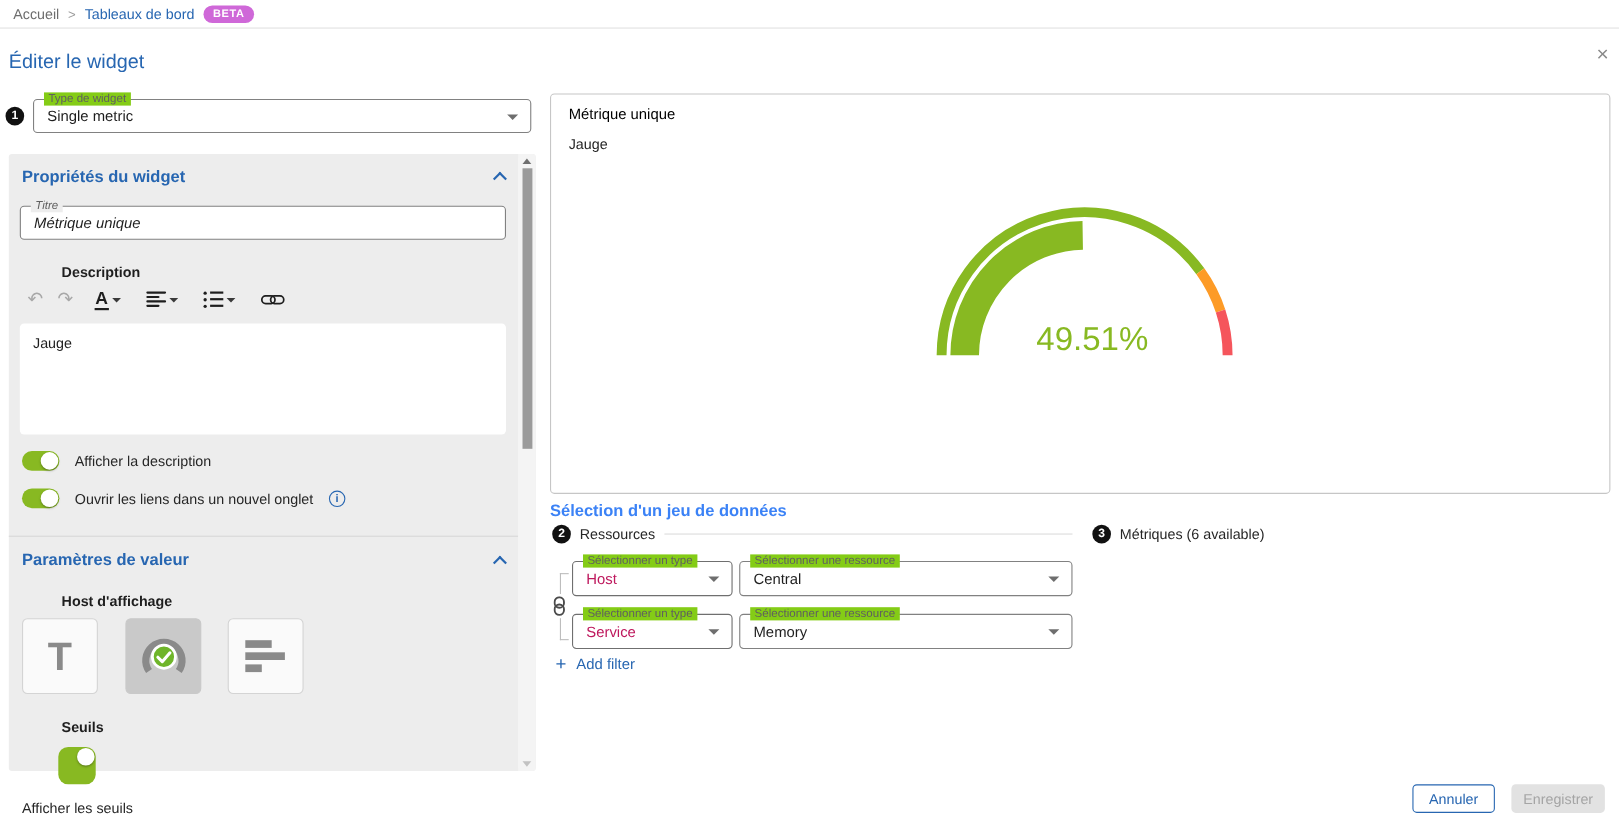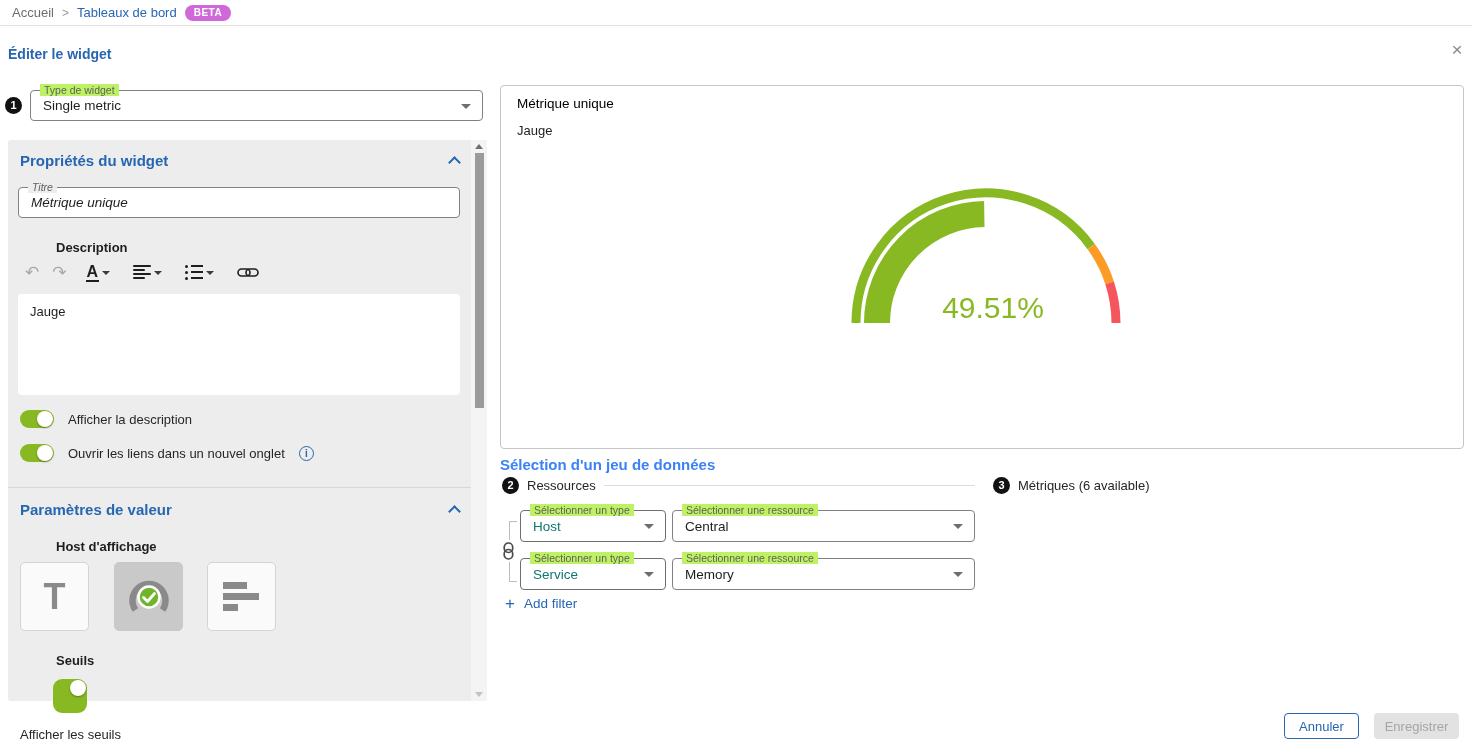--- a/index.html
+++ b/index.html
@@ -7,28 +7,28 @@
   #app { position:relative; width:1472px; height:743px; background:#fff; overflow:hidden; }
 
   
   #topbar { position:absolute; left:0; top:0; width:1472px; height:26px; border-bottom:1px solid #e2e2e2; display:flex; align-items:center; padding-left:12px; gap:8px; }
   .crumb-home { font-size:13px; color:#6d6d6d; cursor:pointer; }
   .crumb-sep { font-size:12px; color:#9a9a9a; }
   .crumb-cur { font-size:13px; color:#2766b1; cursor:pointer; }
   .beta-chip { background:#cf68d8; color:#fff; font-size:10px; font-weight:bold; letter-spacing:.5px; border-radius:9px; padding:3px 9px; line-height:1; }
 
   
-  #dlg-title { position:absolute; left:8px; top:46px; font-size:14px; font-weight:bold; color:#2766b1; }
+  #dlg-title { position:absolute; left:8px; top:46px; font-size:18px; font-weight:normal; color:#2766b1; }
   #close-btn { position:absolute; left:1447px; top:40px; width:20px; height:20px; color:#8a8a8a; font-size:19px; line-height:20px; text-align:center; cursor:pointer; }
 
   
   .mfield { position:absolute; background:#fff; border:1px solid #818181; border-radius:4px; display:flex; align-items:center; padding:0 12px; }
-  .mfield .flabel { position:absolute; top:-7px; left:9px; font-size:10.5px; color:#5f5f5f; background:#bef264; padding:0 4px; line-height:12px; white-space:nowrap; }
+  .mfield .flabel { position:absolute; top:-7px; left:9px; font-size:10.5px; color:#5f5f5f; background:#84cc16; padding:0 4px; line-height:12px; white-space:nowrap; }
   .mfield .fvalue { font-size:13.5px; color:#1e1e1e; white-space:nowrap; overflow:hidden; }
-  .mfield .fvalue.dim { color:#0f766e; }
+  .mfield .fvalue.dim { color:#be185d; }
   .mfield .caret { position:absolute; right:11px; top:50%; margin-top:-2px; width:0; height:0; border-left:5px solid transparent; border-right:5px solid transparent; border-top:5px solid #6e6e6e; }
   .gray-label .flabel { background:#ededed; }
 
   .step-badge { width:17px; height:17px; border-radius:50%; background:#111; color:#fff; font-size:11px; font-weight:bold; text-align:center; line-height:17px; flex:0 0 17px; }
 
   
   #left-panel { position:absolute; left:8px; top:140px; width:479px; height:561px; background:#ededed; border-radius:3px; }
   .section-head { position:absolute; left:12px; right:28px; display:flex; justify-content:space-between; align-items:center; }
   .section-title { font-size:15px; font-weight:bold; color:#2766b1; }
   .chev-up { width:9px; height:9px; border-left:2px solid #2766b1; border-top:2px solid #2766b1; transform:rotate(45deg); margin-top:4px; cursor:pointer; }

